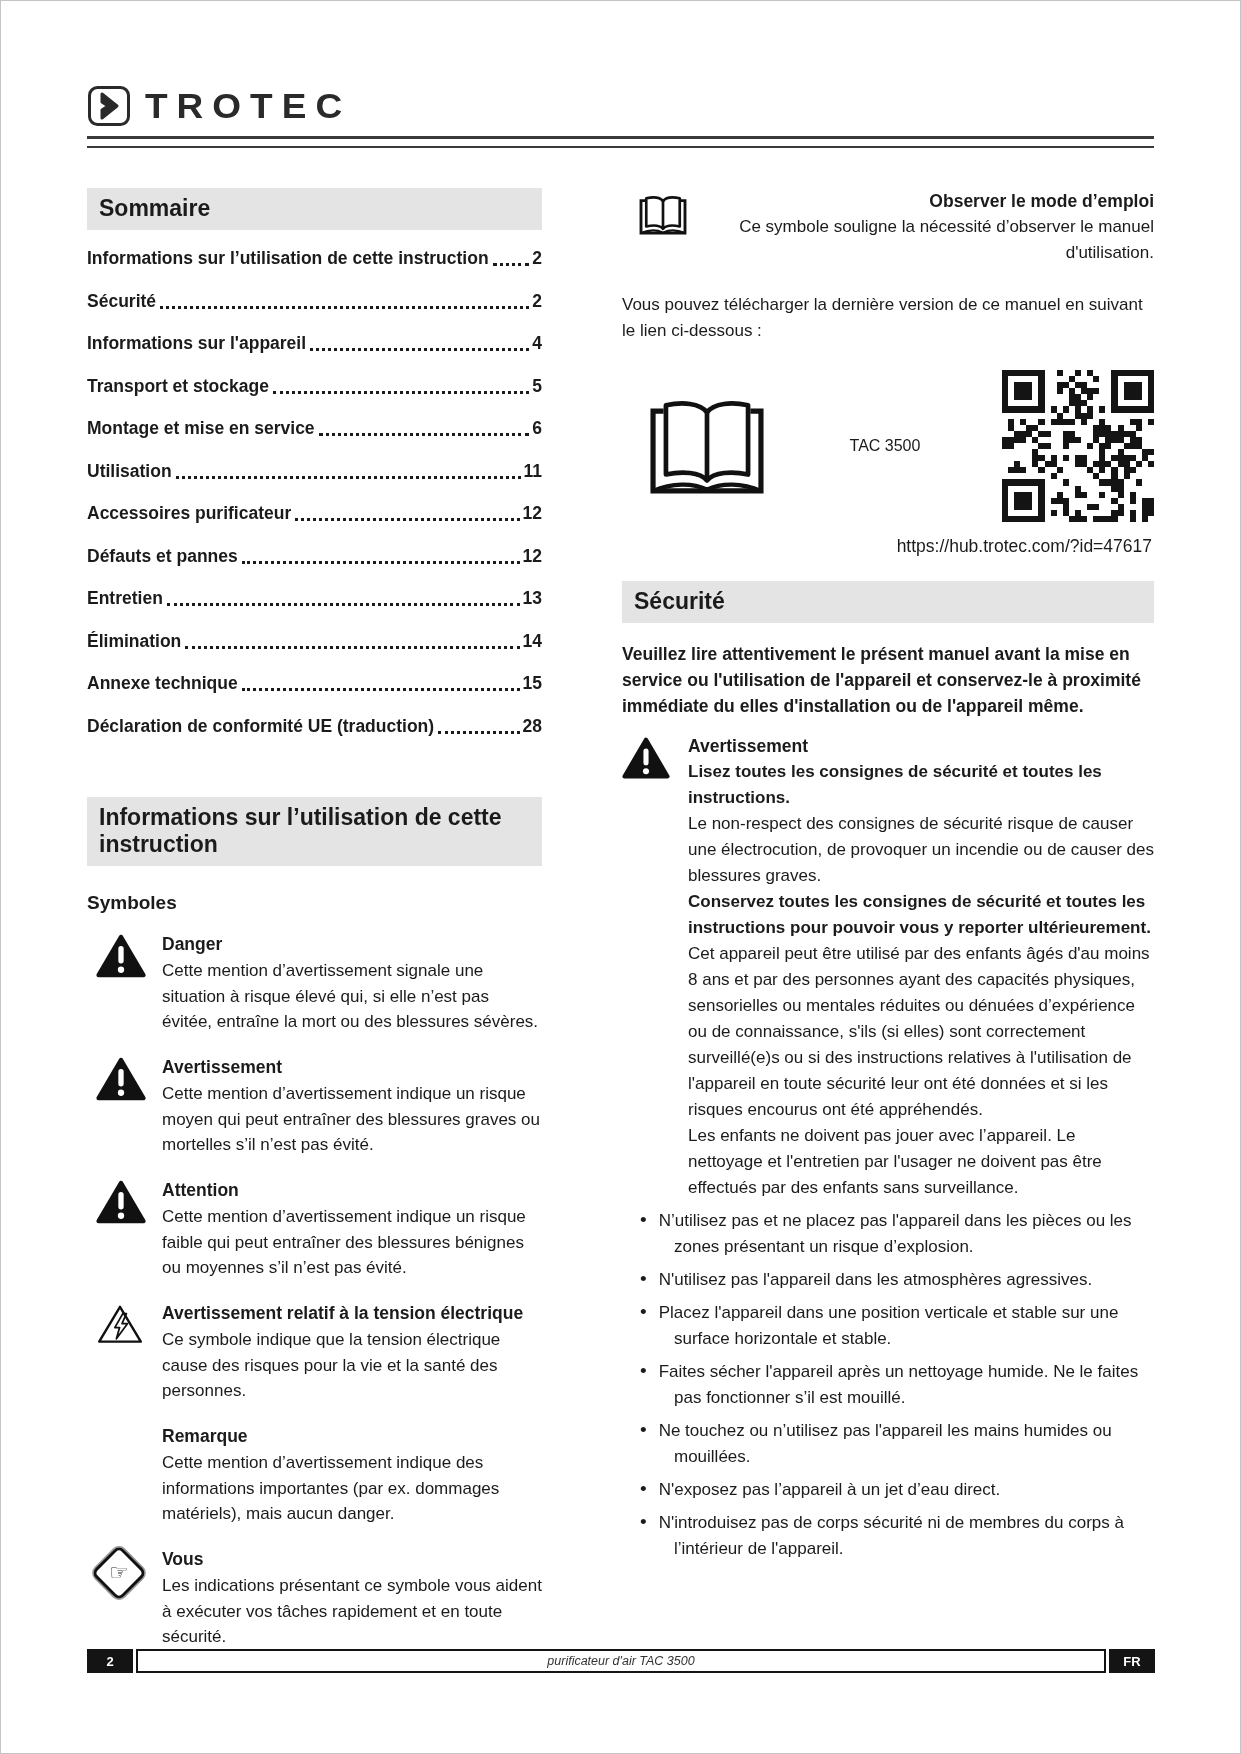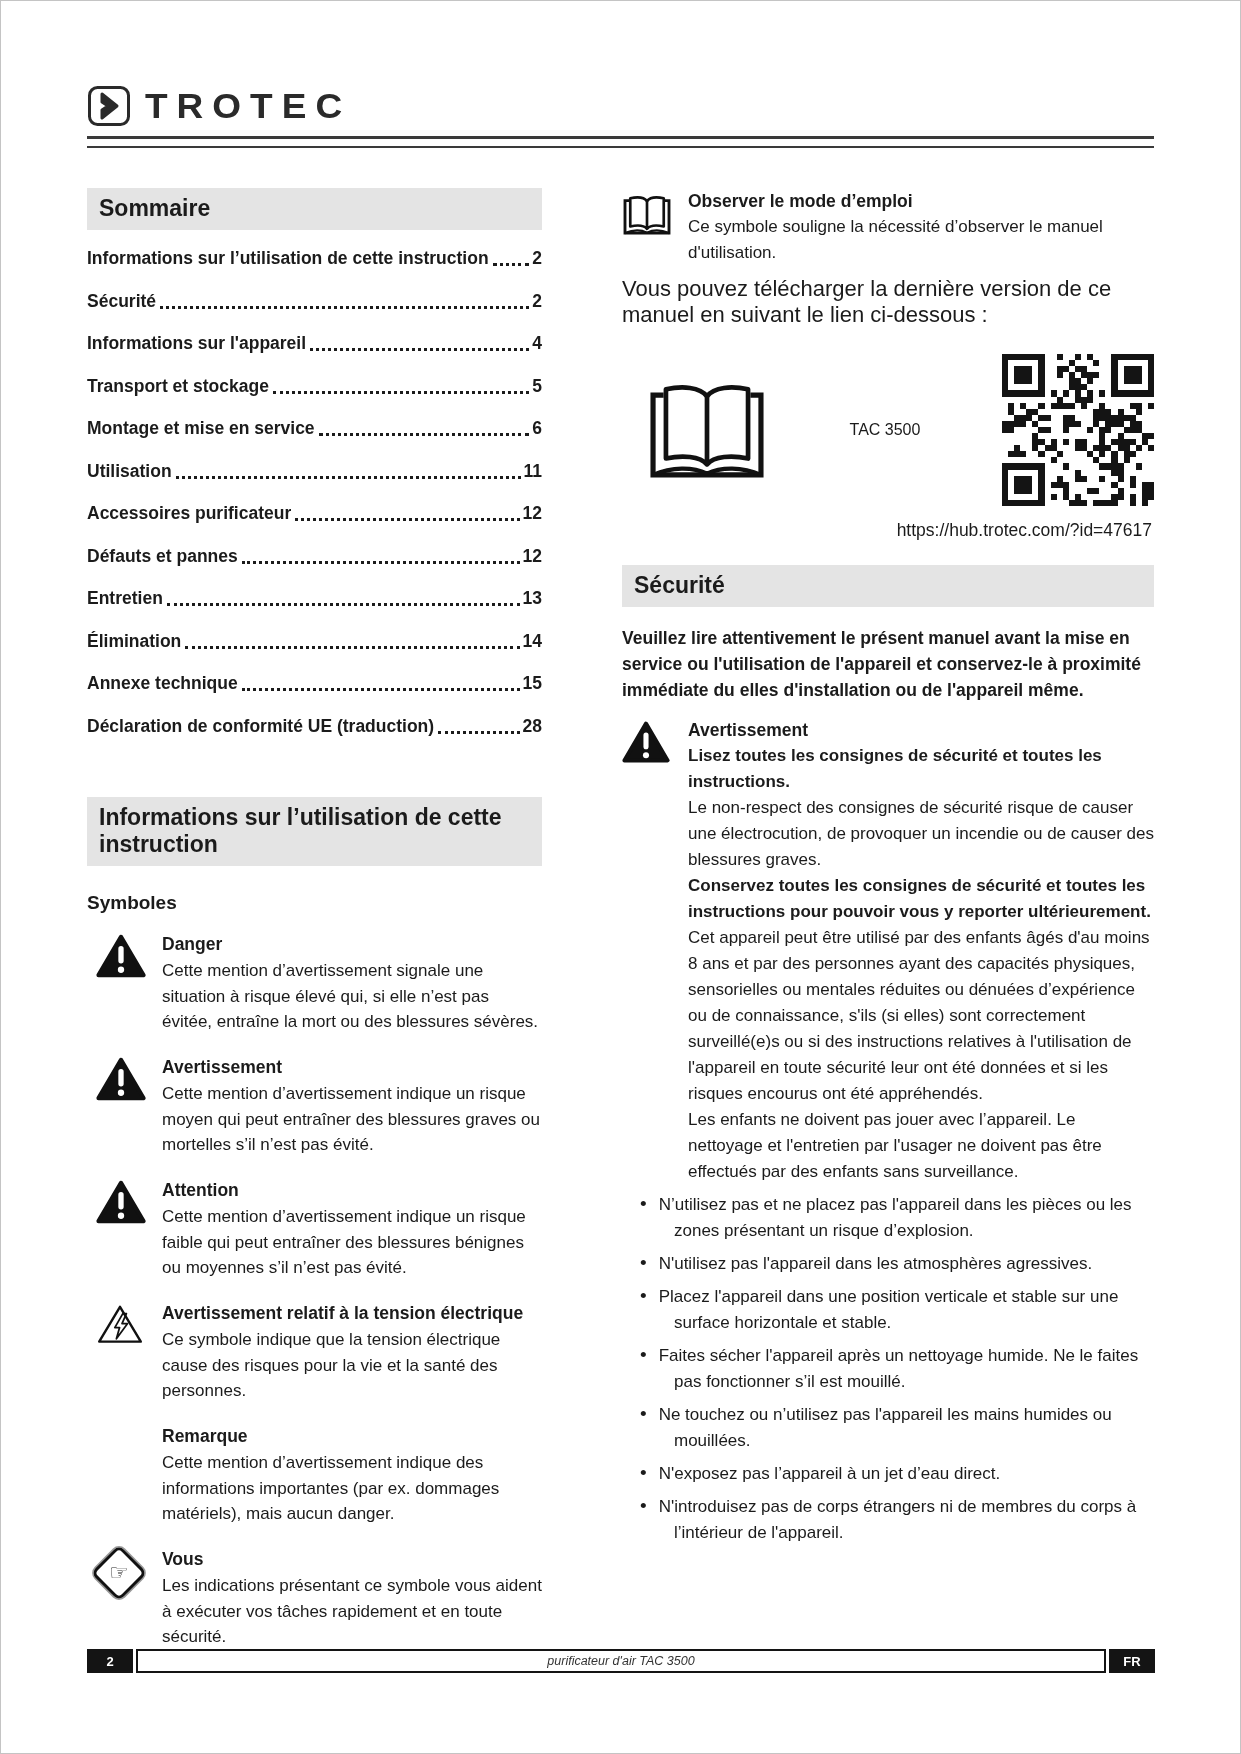--- a/index.html
+++ b/index.html
@@ -58,25 +58,25 @@
   .symbol-title{font-weight:bold;font-size:17.5px;margin-bottom:1px;}
   .info-diamond{
     width:34px;height:34px;margin:4px 0 0 12px;
     border:3px solid #111;border-radius:7px;
     transform:rotate(45deg);
     display:flex;align-items:center;justify-content:center;
     box-shadow:0 0 0 1.5px #999;
   }
   .info-diamond span{transform:rotate(-45deg);font-size:22px;line-height:1;font-family:"DejaVu Sans",sans-serif;}
   
-  .note-row{display:flex;margin-bottom:10px;}
+  .note-row{display:flex;margin-bottom:26px;text-align:right;}
   .note-icon-col{flex:0 0 66px;padding-top:4px;}
   .note-text{flex:1;font-size:17px;line-height:26px;}
   .note-title{font-weight:bold;font-size:17.5px;}
-  .para{font-size:22px;line-height:26px;margin:6px 0 0 0;}
+  .para{font-size:17px;line-height:26px;margin:6px 0 0 0;}
   .media-row{
     display:flex;align-items:center;
     margin:26px 0 10px 0;
   }
   .big-book{flex:0 0 auto;margin-left:24px;}
   .model-label{flex:1;text-align:center;font-size:16px;}
   .qr-wrap{flex:0 0 auto;}
   #qr{display:grid;grid-template-rows:repeat(25,1fr);grid-template-columns:repeat(25,1fr);
       width:152px;height:152px;background:#fff;}
   #qr i{background:#141414;}
@@ -614,21 +614,21 @@
         </div>
       </div>
 
       <div class="bullets">
         <div class="bullet">N’utilisez pas et ne placez pas l'appareil dans les pièces ou les zones présentant un risque d’explosion.</div>
         <div class="bullet">N'utilisez pas l'appareil dans les atmosphères agressives.</div>
         <div class="bullet">Placez l'appareil dans une position verticale et stable sur une surface horizontale et stable.</div>
         <div class="bullet">Faites sécher l'appareil après un nettoyage humide. Ne le faites pas fonctionner s’il est mouillé.</div>
         <div class="bullet">Ne touchez ou n’utilisez pas l'appareil les mains humides ou mouillées.</div>
         <div class="bullet">N'exposez pas l’appareil à un jet d’eau direct.</div>
-        <div class="bullet">N'introduisez pas de corps étrangers ni de membres du corps à l’intérieur de l'appareil.</div>
+        <div class="bullet">N'introduisez pas de corps sécurité ni de membres du corps à l’intérieur de l'appareil.</div>
       </div>
 
     </div>
   </div>
 
   <div class="footer">
     <div class="footer-box">2</div>
     <div class="footer-strip">
       <span class="footer-center">purificateur d'air TAC 3500</span>
     </div>

